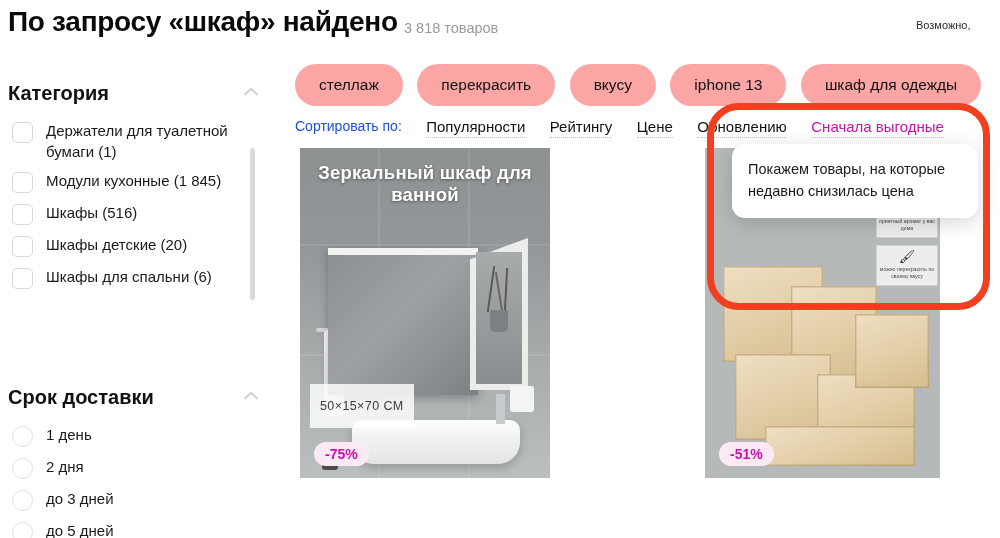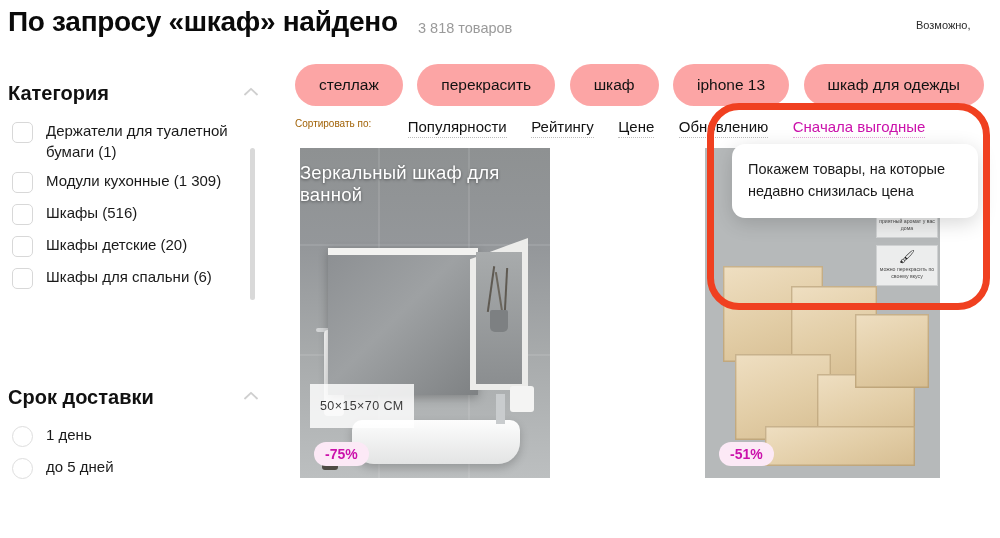--- a/index.html
+++ b/index.html
@@ -7,21 +7,21 @@
     width:1000px;height:538px;overflow:hidden;background:#ffffff;
     font-family:"Liberation Sans",sans-serif;color:#1a1a1a;
     -webkit-font-smoothing:antialiased;
   }
   .page{position:relative;width:1000px;height:538px;overflow:hidden;}
 
   
   .header{position:absolute;left:0;top:0;width:1000px;height:52px;}
   .page-title{position:absolute;left:8px;top:6px;font-size:28px;font-weight:bold;
     letter-spacing:-0.3px;color:#0a0a0a;white-space:nowrap;}
-  .goods-count{position:absolute;left:418px;top:20px;font-size:14.5px;color:#9a9a9a;white-space:nowrap;}
+  .goods-count{position:absolute;left:404px;top:20px;font-size:14.5px;color:#9a9a9a;white-space:nowrap;}
   .maybe-text{position:absolute;left:916px;top:19px;font-size:11px;color:#2b2b2b;white-space:nowrap;}
 
   
   .sidebar{position:absolute;left:0;top:82px;width:270px;height:456px;}
   .filter-group{position:relative;}
   .group-head{position:relative;height:30px;}
   .group-title{position:absolute;left:8px;top:0;font-size:20px;font-weight:bold;color:#111;white-space:nowrap;}
   .chevron{position:absolute;right:12px;top:5px;width:14px;height:9px;}
   .chevron svg{display:block;}
 
@@ -35,21 +35,21 @@
   .scrollbar{position:absolute;left:250px;top:36px;width:5px;height:152px;background:#d9d9d9;border-radius:3px;}
 
   
   .content{position:absolute;left:295px;top:0;width:705px;height:538px;}
 
   .chips{position:absolute;left:0;top:64px;height:42px;white-space:nowrap;}
   .chip{display:inline-block;height:42px;line-height:42px;padding:0 24px;margin-right:10px;
     background:#fca5a5;border-radius:21px;font-size:15.5px;color:#121212;vertical-align:top;}
 
   .sortbar{position:absolute;left:0;top:118px;height:22px;white-space:nowrap;}
-  .sort-label{display:inline-block;font-size:10px;color:#a16207;margin-right:32px;vertical-align:top;}
+  .sort-label{display:inline-block;font-size:14px;color:#1d4ed8;margin-right:20px;vertical-align:top;}
   .sort-opt{display:inline-block;font-size:15px;color:#111;margin-right:20px;vertical-align:top;
     border-bottom:1.5px dotted #bdbdbd;padding-bottom:2px;}
   .sort-opt.active{color:#cb11ab;border-bottom-color:#e9a4dc;}
 
   
   .card{position:absolute;top:148px;}
   .card-a{left:5px;width:250px;}
   .card-b{left:410px;width:235px;}
   .thumb{position:relative;width:100%;height:330px;overflow:hidden;background:#b9bcbd;}
   .card-b .thumb{height:330px;}
@@ -72,22 +72,22 @@
   .towel{position:absolute;left:24px;bottom:62px;width:20px;height:86px;
      background:linear-gradient(180deg,#fafafa,#dfe0e0);border-radius:4px;}
   .towel-bar{position:absolute;left:16px;bottom:146px;width:40px;height:4px;background:#d2d4d5;border-radius:2px;}
   .paper{position:absolute;right:16px;bottom:66px;width:24px;height:26px;background:#f4f4f3;border-radius:3px;}
   .twig{position:absolute;left:190px;top:118px;width:1.5px;height:46px;background:#5f5a52;transform:rotate(8deg);}
   .twig2{position:absolute;left:198px;top:124px;width:1.5px;height:40px;background:#6b665d;transform:rotate(-9deg);}
   .twig3{position:absolute;left:205px;top:120px;width:1.5px;height:44px;background:#5f5a52;transform:rotate(3deg);}
   .vase{position:absolute;left:190px;top:162px;width:18px;height:22px;background:#7d8082;border-radius:2px 2px 5px 5px;}
   .plant{position:absolute;left:22px;bottom:8px;width:16px;height:22px;background:#4e4a44;border-radius:3px;}
 
-  .img-caption{position:absolute;left:0;right:0;top:14px;text-align:left;
-     font-size:18.5px;font-weight:normal;line-height:22px;color:#fff;letter-spacing:.2px;
+  .img-caption{position:absolute;left:0;right:0;top:14px;text-align:center;
+     font-size:18.5px;font-weight:bold;line-height:22px;color:#fff;letter-spacing:.2px;
      text-shadow:0 1px 3px rgba(0,0,0,.45);}
   .dim-badge{position:absolute;left:10px;bottom:50px;padding:15px 10px;background:rgba(255,255,255,.82);
      font-size:12.5px;color:#3a3a3a;letter-spacing:.4px;}
 
   
   .wood-scene{position:absolute;inset:0;background:#b6b9ba;}
   .wood-cap{position:absolute;left:14px;top:66px;font-size:19px;font-weight:bold;line-height:25px;color:#17191a;}
   .blk{position:absolute;background:linear-gradient(160deg,#efdfc2,#e2cda6 55%,#d6bd91);
        box-shadow:inset 0 0 0 1.4px rgba(170,142,98,.55);}
   .side-badges{position:absolute;right:8px;top:8px;width:56px;}
@@ -131,21 +131,21 @@
         </span>
       </div>
       <div class="cat-scroll">
         <ul class="opt-list">
           <li class="opt">
               <span class="box"></span>
               <span class="opt-label">Держатели для туалетной бумаги (1)</span>
             </li>
           <li class="opt">
               <span class="box"></span>
-              <span class="opt-label">Модули кухонные (1 309)</span>
+              <span class="opt-label">Модули кухонные (1 845)</span>
             </li>
           <li class="opt">
               <span class="box"></span>
               <span class="opt-label">Шкафы (516)</span>
             </li>
           <li class="opt">
               <span class="box"></span>
               <span class="opt-label">Шкафы детские (20)</span>
             </li>
           <li class="opt">
@@ -166,32 +166,40 @@
             </svg>
         </span>
       </div>
       <ul class="opt-list">
         <li class="opt">
             <span class="circle"></span>
             <span class="opt-label">1 день</span>
           </li>
         <li class="opt">
             <span class="circle"></span>
+            <span class="opt-label">2 дня</span>
+          </li>
+        <li class="opt">
+            <span class="circle"></span>
+            <span class="opt-label">до 3 дней</span>
+          </li>
+        <li class="opt">
+            <span class="circle"></span>
             <span class="opt-label">до 5 дней</span>
           </li>
       </ul>
     </div>
   </div>
 
   <div class="content">
 
     <div class="chips">
       <span class="chip">стеллаж</span>
       <span class="chip">перекрасить</span>
-      <span class="chip">шкаф</span>
+      <span class="chip">вкусу</span>
       <span class="chip">iphone 13</span>
       <span class="chip">шкаф для одежды</span>
       
     </div>
 
     <div class="sortbar">
       <span class="sort-label">Сортировать по:</span>
       <span class="sort-opt">Популярности</span>
       <span class="sort-opt">Рейтингу</span>
       <span class="sort-opt">Цене</span>

